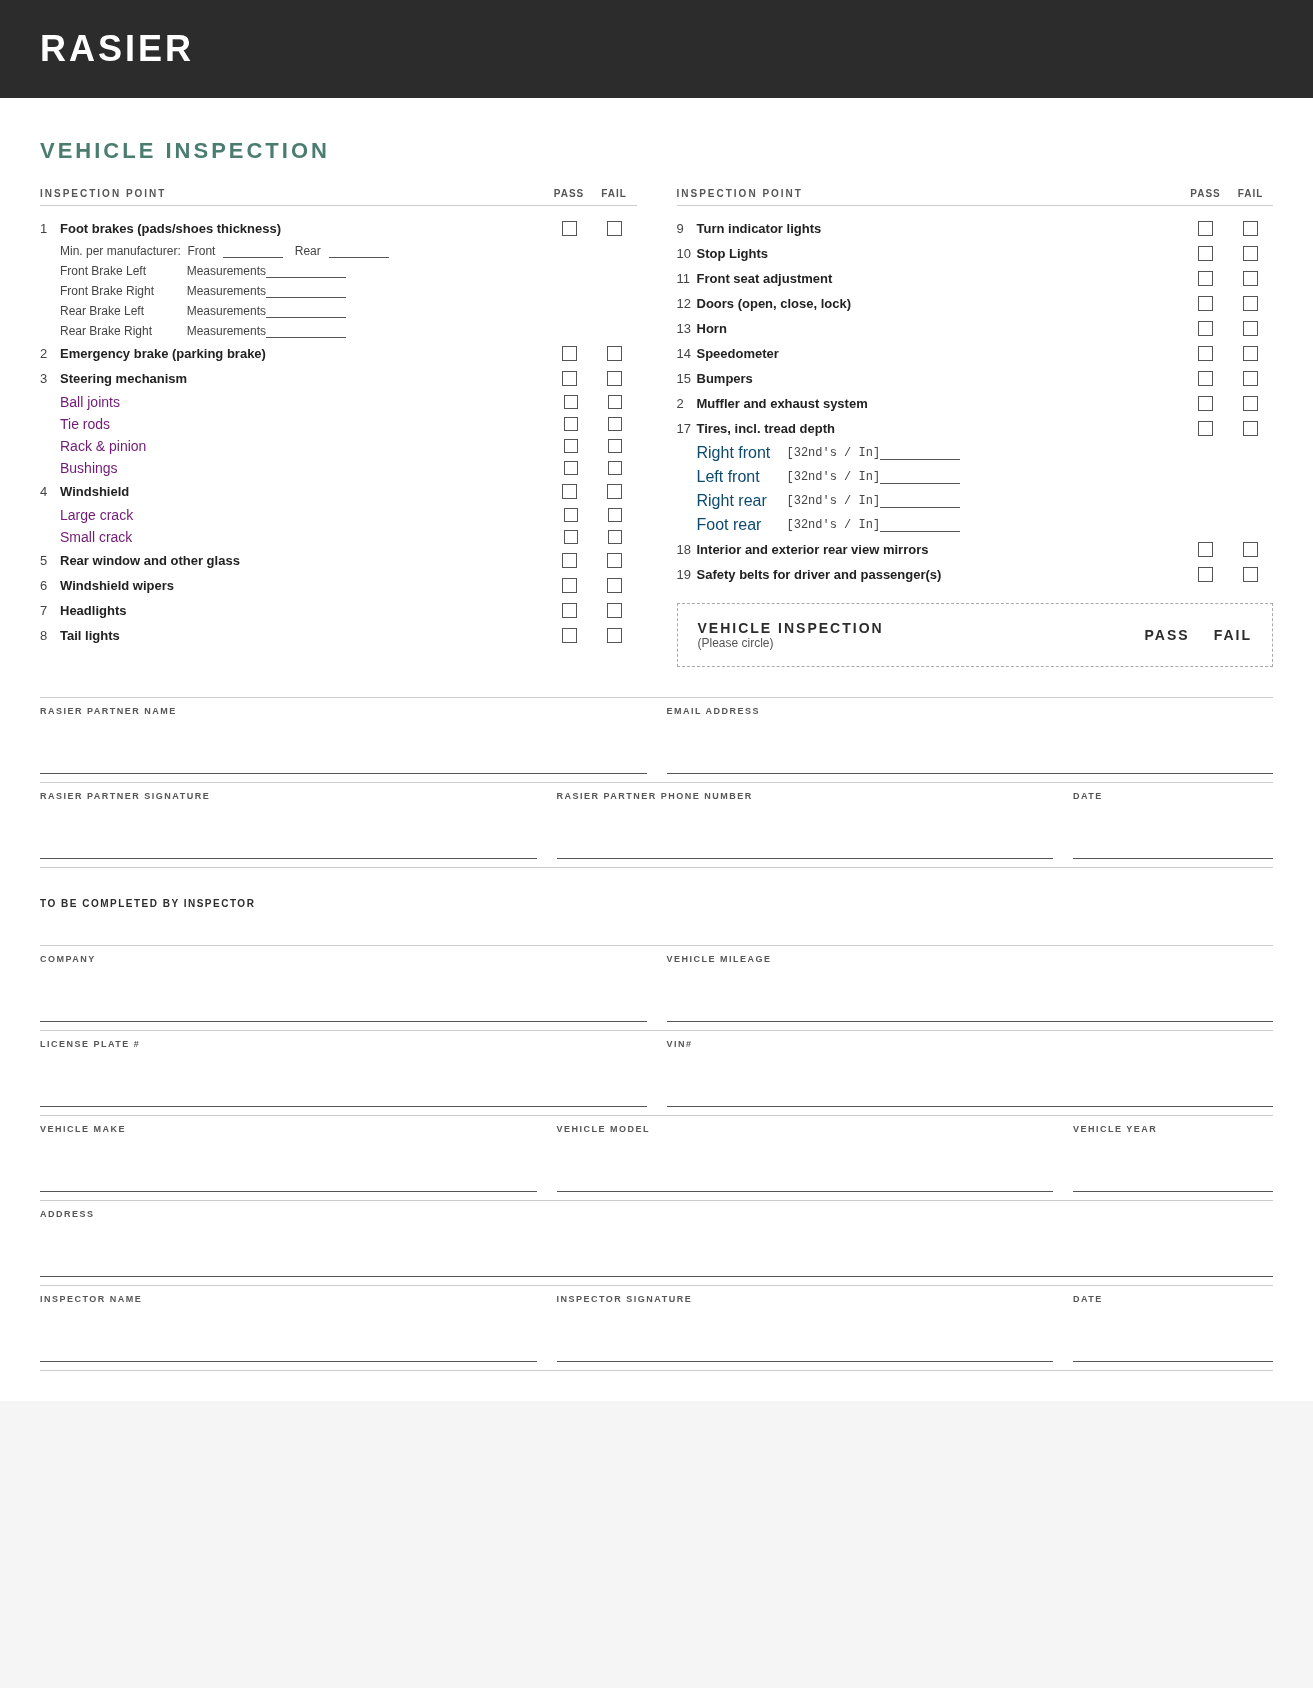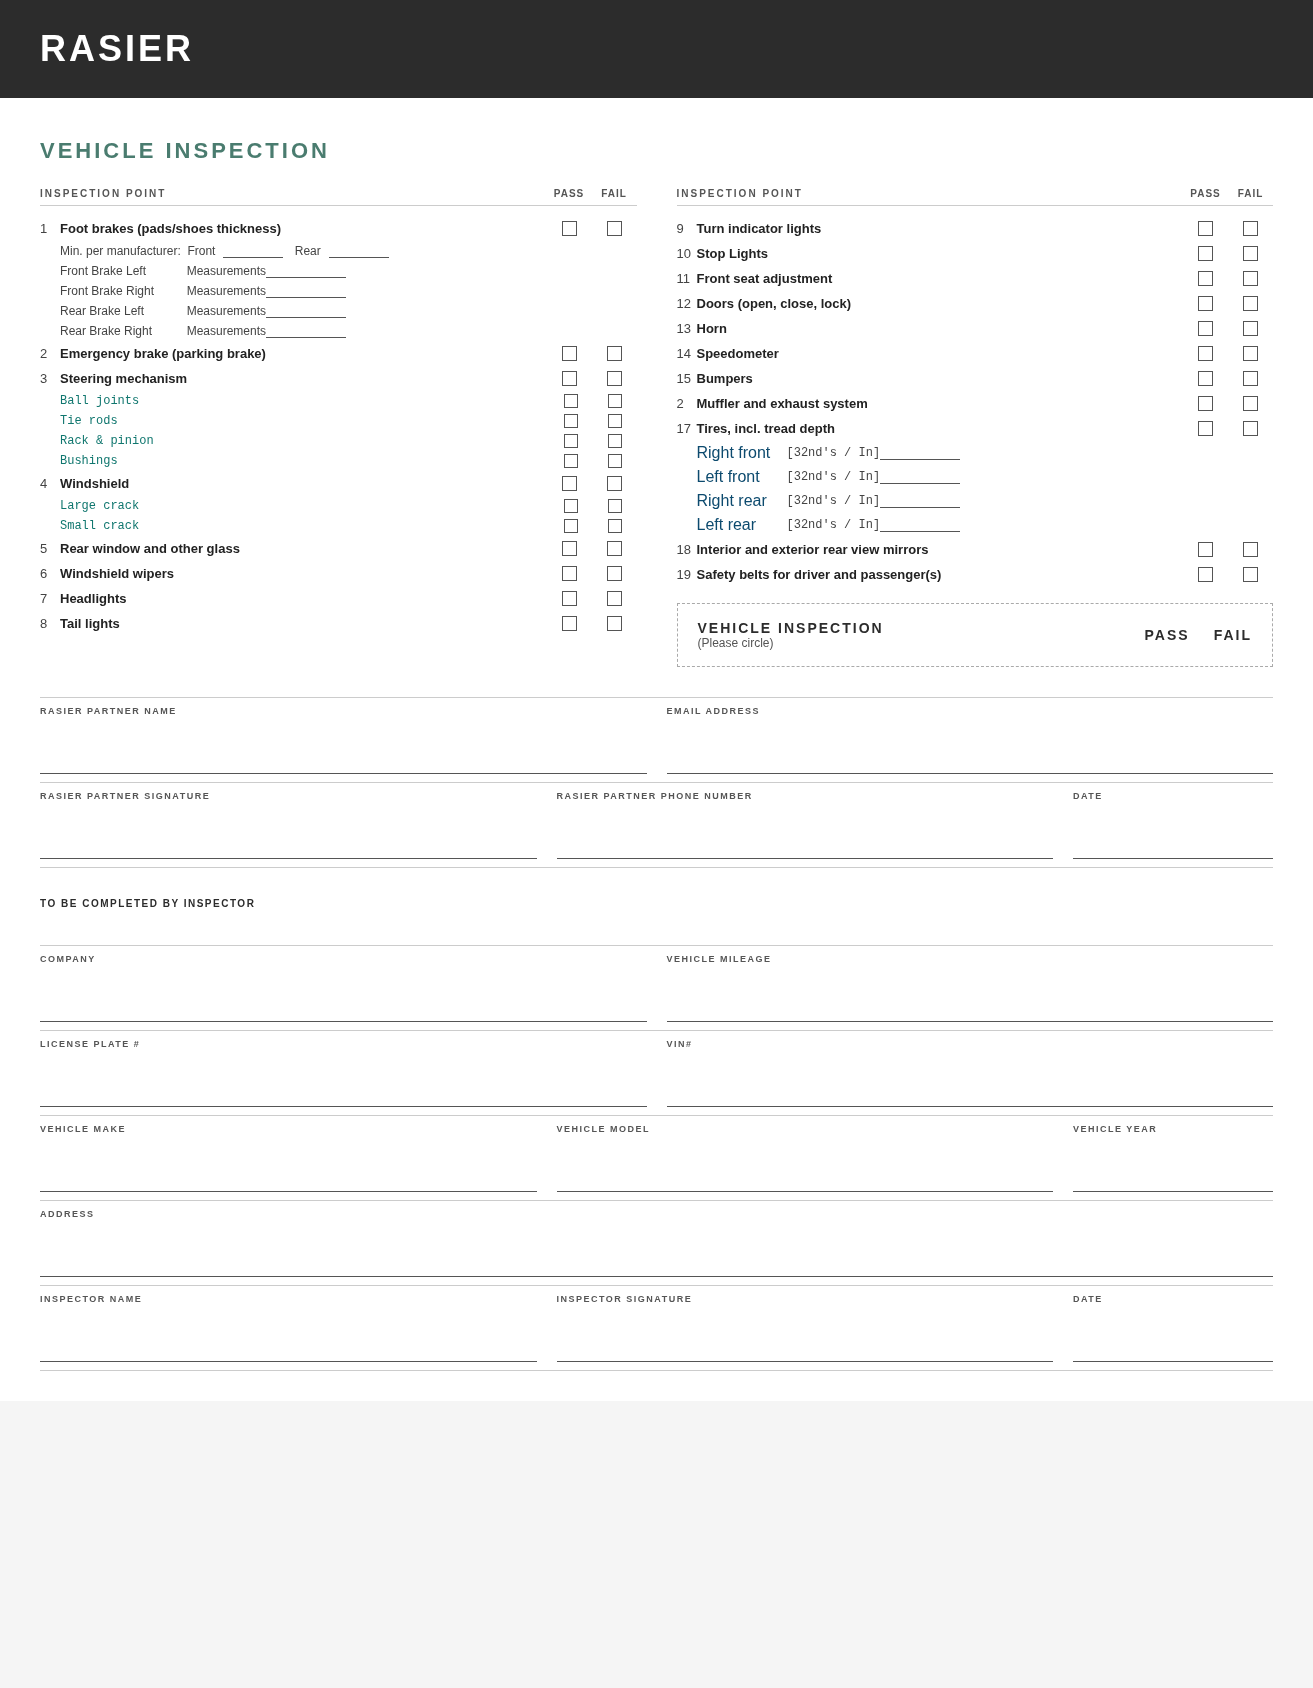--- a/index.html
+++ b/index.html
@@ -89,23 +89,22 @@
       display: inline-block;
       margin: 0 15px;
     }
     .sub-row {
       display: flex;
       align-items: center;
       padding: 3px 0 3px 20px;
     }
     .sub-row .sub-text {
       flex: 1;
-      font-size: 12px;
-      color: #0f766e;
-      font-family: Liberation Mono, monospace;
+      font-size: 14px;
+      color: #701a75;
     }
     .sub-row .checkbox {
       width: 14px;
       height: 14px;
       border: 1.5px solid #555;
       display: inline-block;
       margin: 0 15px;
     }
     .measurements-row {
       display: flex;
@@ -445,21 +444,21 @@
         <span class="tire-name">Left front</span>
         <span class="tire-unit">[32nd's / In]</span>
         <span class="tire-line"></span>
       </div>
       <div class="tires-sub">
         <span class="tire-name">Right rear</span>
         <span class="tire-unit">[32nd's / In]</span>
         <span class="tire-line"></span>
       </div>
       <div class="tires-sub">
-        <span class="tire-name">Left rear</span>
+        <span class="tire-name">Foot rear</span>
         <span class="tire-unit">[32nd's / In]</span>
         <span class="tire-line"></span>
       </div>
 
       <div class="inspection-row">
         <span class="row-num">18</span>
         <span class="row-text bold">Interior and exterior rear view mirrors</span>
         <span class="checkbox"></span>
         <span class="checkbox"></span>
       </div>

